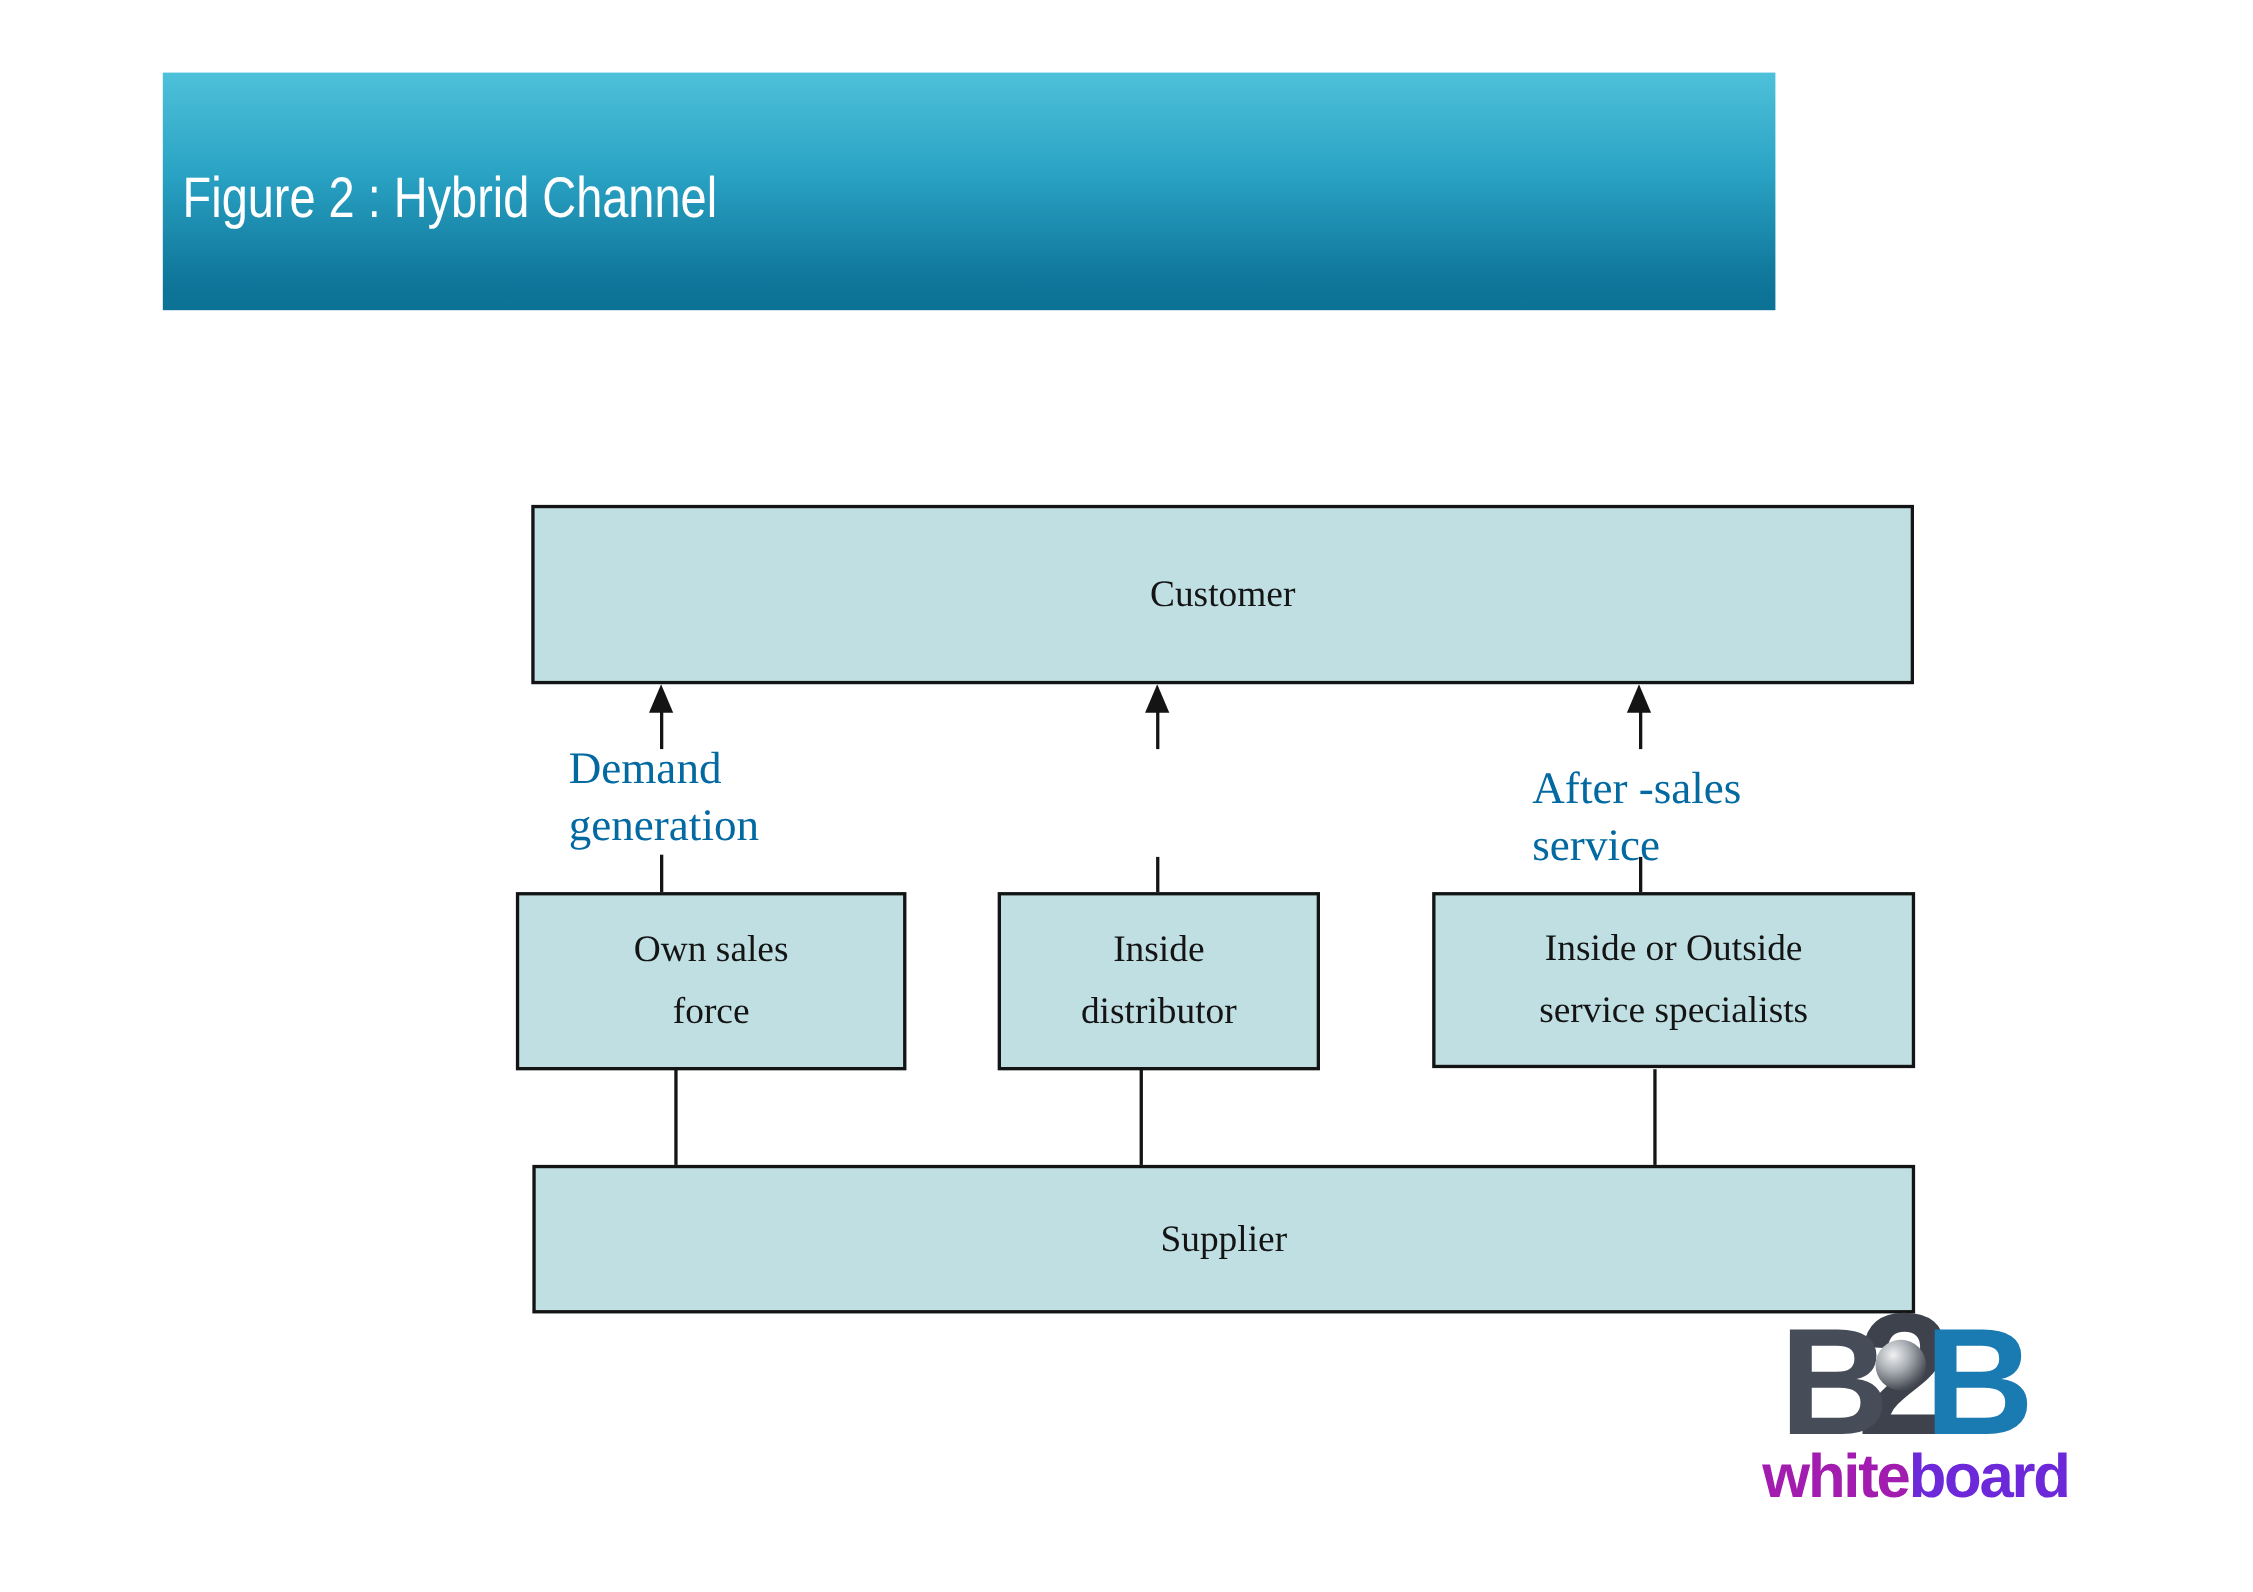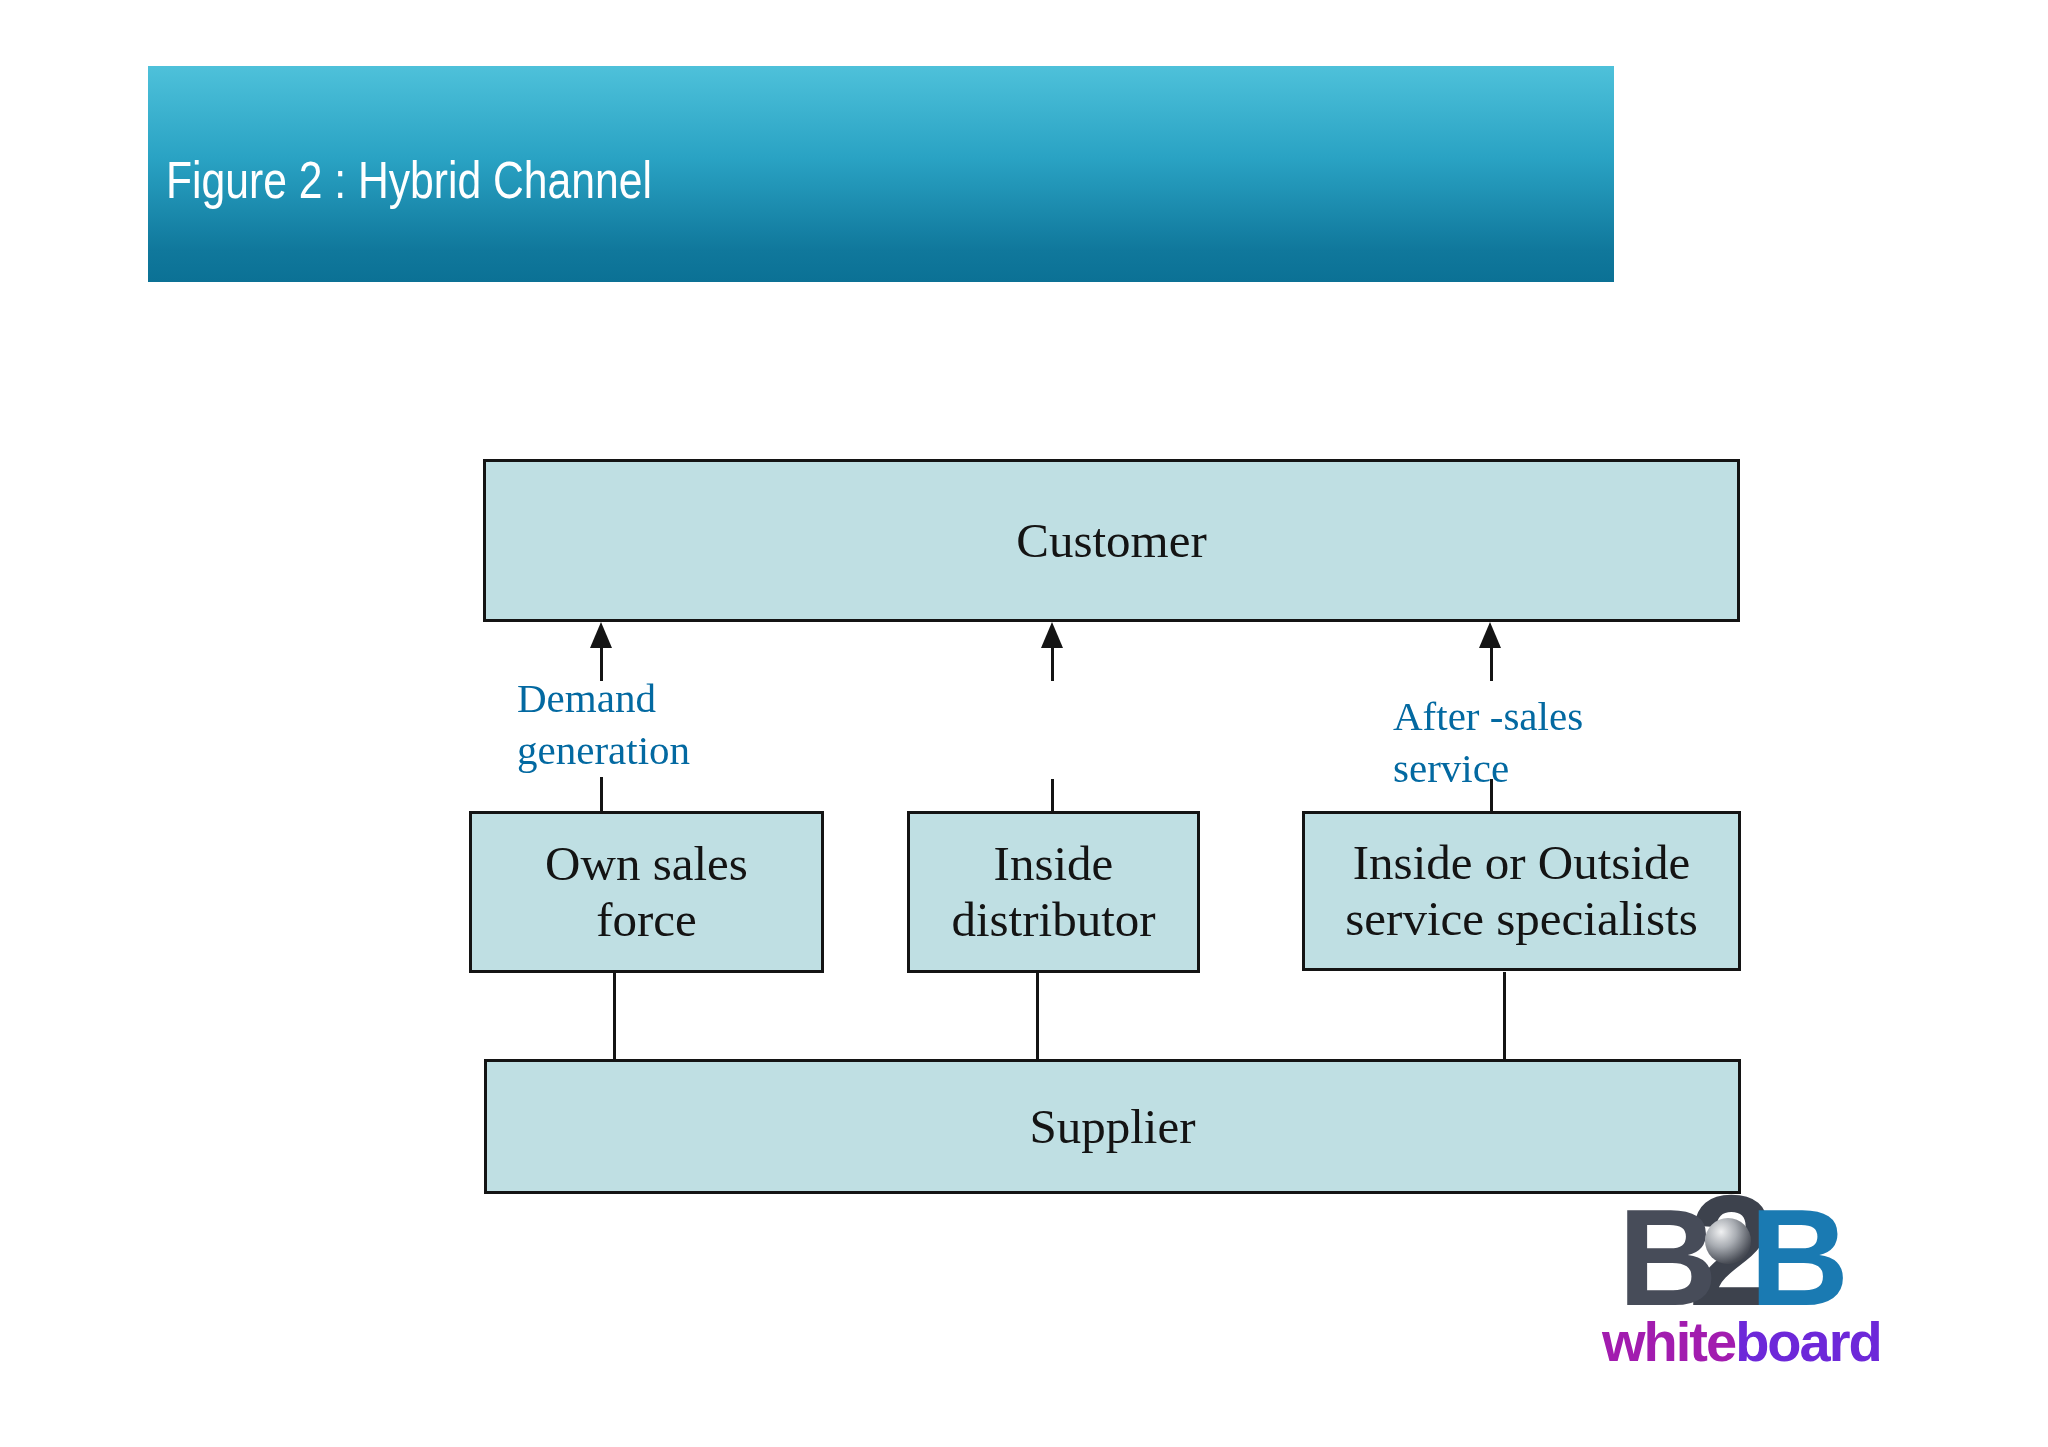--- a/index.html
+++ b/index.html
@@ -23,21 +23,21 @@
     font-size:52px;line-height:60px;font-weight:400;color:#ffffff;
     transform:scaleX(0.82);transform-origin:left center;
     white-space:nowrap;
   }
 
   
   .node{
     position:absolute;box-sizing:border-box;
     background:#bfdfe3;border:3px solid #141414;
     display:flex;align-items:center;justify-content:center;
-    text-align:center;font-size:49px;line-height:56px;
+    text-align:center;font-size:34px;line-height:56px;
     white-space:pre-line;color:#141414;
   }
   .node.customer{left:483px;top:459px;width:1257px;height:163px;}
   .node.box1{left:469px;top:811px;width:355px;height:162px;}
   .node.box2{left:907px;top:811px;width:293px;height:162px;}
   .node.box3{left:1302px;top:811px;width:439px;height:160px;}
   .node.supplier{left:484px;top:1059px;width:1257px;height:135px;}
 
   
   .vline{position:absolute;width:3px;background:#141414;}

